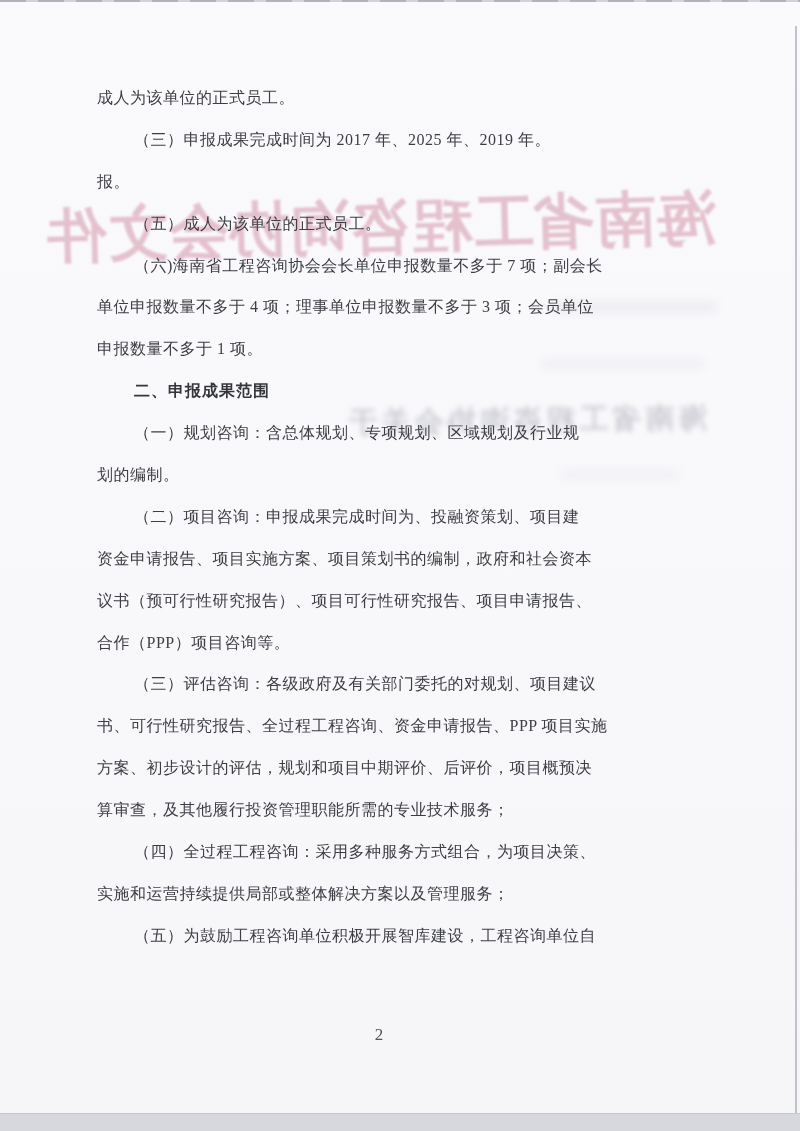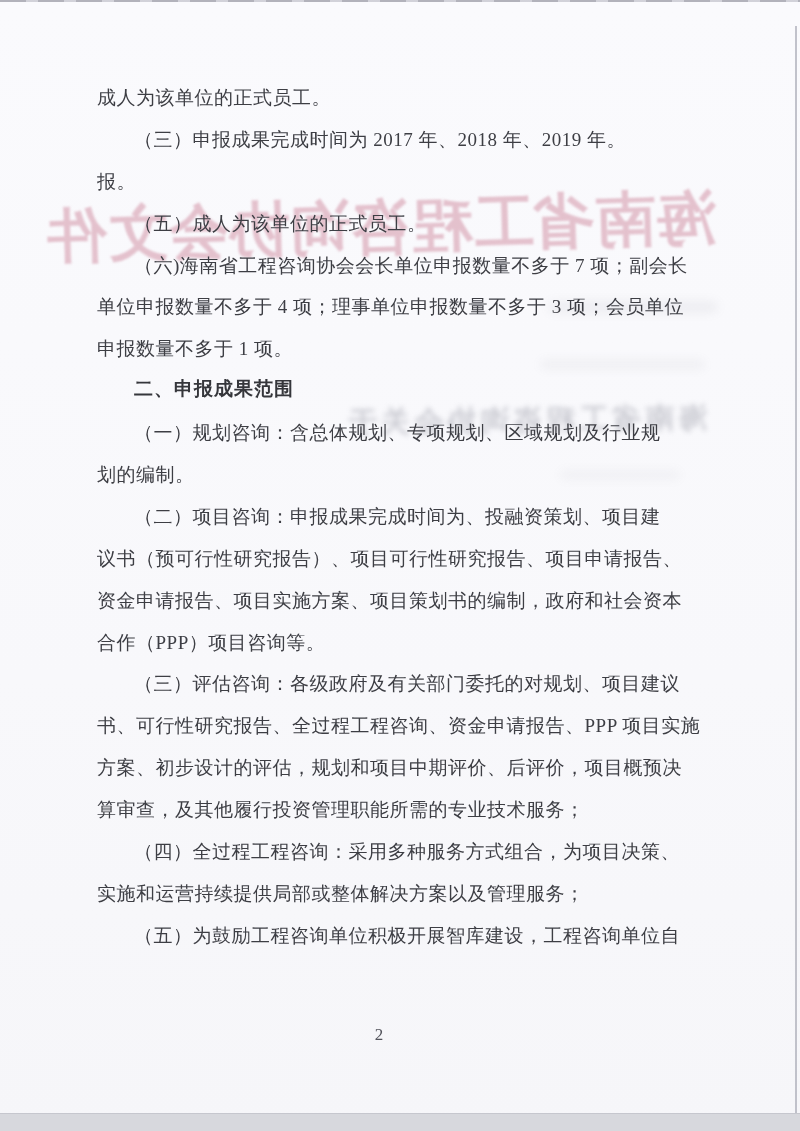--- a/index.html
+++ b/index.html
@@ -52,26 +52,26 @@
     filter: blur(5px); pointer-events: none;
   }
   .smudge.s1 { top: 301px; left: 548px; width: 170px; height: 12px; opacity: .10; }
   .smudge.s2 { top: 359px; left: 540px; width: 165px; height: 11px; opacity: .08; }
   .smudge.s3 { top: 470px; left: 560px; width: 120px; height: 10px; opacity: .07; }
   .doc-body {
     position: absolute; top: 77px; left: 97px; width: 616px;
   }
   .doc-body p {
     margin: 0; height: 41.9px; line-height: 41.9px;
-    font-size: 19px; letter-spacing: 0.5px;
+    font-size: 16px; letter-spacing: 0.5px;
     color: #3d3e44; white-space: nowrap;
   }
   .doc-body p.indent { padding-left: 37px; }
   .doc-body p.heading {
-    font-family: Liberation Mono, monospace;
+    font-family: Liberation Serif, serif;
     font-weight: 700; color: #35363b; letter-spacing: 1px;
   }
   .page-number {
     position: absolute; top: 1025px; left: 368px; width: 22px;
     text-align: center; font-size: 17px; color: #52535b;
     font-family: "Liberation Serif", "DejaVu Serif", serif;
   }
 </style>
 </head>
 <body>
@@ -83,32 +83,32 @@
   <div class="bleed-red">海南省工程咨询协会文件</div>
 
   <div class="bleed-gray">海南省工程咨询协会关于</div>
 
   <div class="smudge s1"></div>
   <div class="smudge s2"></div>
   <div class="smudge s3"></div>
 
   <div class="doc-body">
     <p>成人为该单位的正式员工。</p>
-    <p class="indent">（三）申报成果完成时间为 2017 年、2018 年、2019 年。</p>
+    <p class="indent">（三）申报成果完成时间为 2017 年、2025 年、2019 年。</p>
     <p>报。</p>
     <p class="indent">（五）成人为该单位的正式员工。</p>
     <p class="indent">（六)海南省工程咨询协会会长单位申报数量不多于 7 项；副会长</p>
     <p>单位申报数量不多于 4 项；理事单位申报数量不多于 3 项；会员单位</p>
     <p>申报数量不多于 1 项。</p>
     <p class="indent heading">二、申报成果范围</p>
     <p class="indent">（一）规划咨询：含总体规划、专项规划、区域规划及行业规</p>
     <p>划的编制。</p>
     <p class="indent">（二）项目咨询：申报成果完成时间为、投融资策划、项目建</p>
+    <p>资金申请报告、项目实施方案、项目策划书的编制，政府和社会资本</p>
     <p>议书（预可行性研究报告）、项目可行性研究报告、项目申请报告、</p>
-    <p>资金申请报告、项目实施方案、项目策划书的编制，政府和社会资本</p>
     <p>合作（PPP）项目咨询等。</p>
     <p class="indent">（三）评估咨询：各级政府及有关部门委托的对规划、项目建议</p>
     <p>书、可行性研究报告、全过程工程咨询、资金申请报告、PPP 项目实施</p>
     <p>方案、初步设计的评估，规划和项目中期评价、后评价，项目概预决</p>
     <p>算审查，及其他履行投资管理职能所需的专业技术服务；</p>
     <p class="indent">（四）全过程工程咨询：采用多种服务方式组合，为项目决策、</p>
     <p>实施和运营持续提供局部或整体解决方案以及管理服务；</p>
     <p class="indent">（五）为鼓励工程咨询单位积极开展智库建设，工程咨询单位自</p>
   </div>
 

